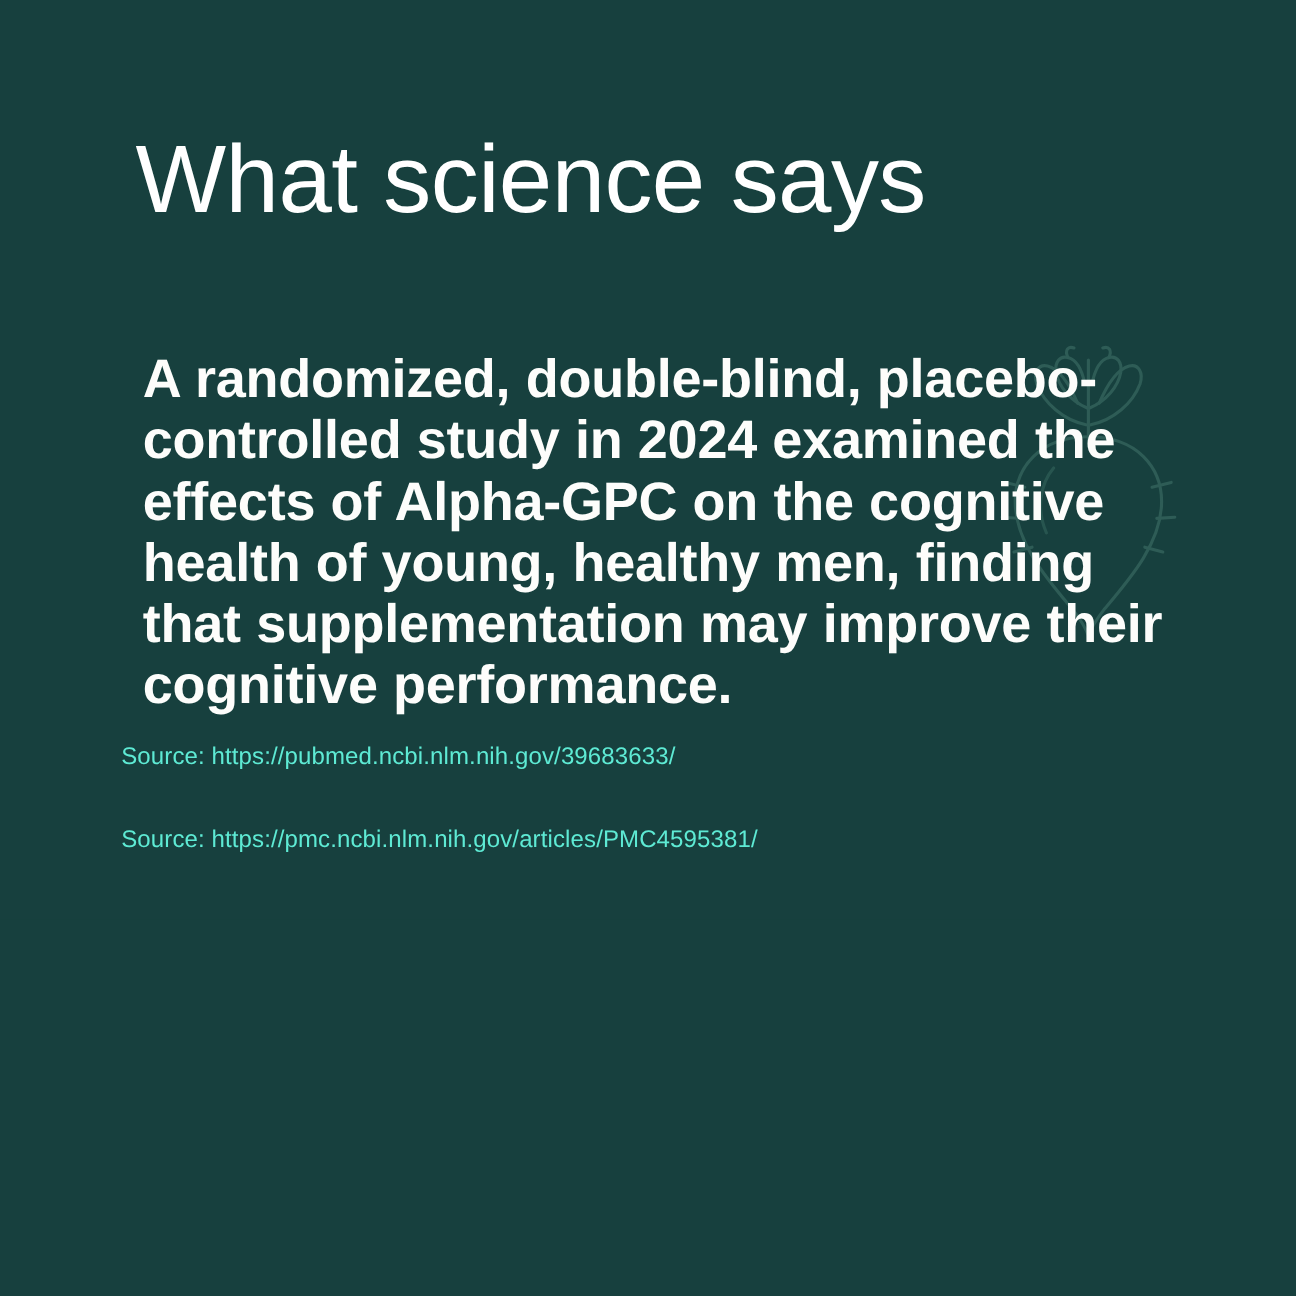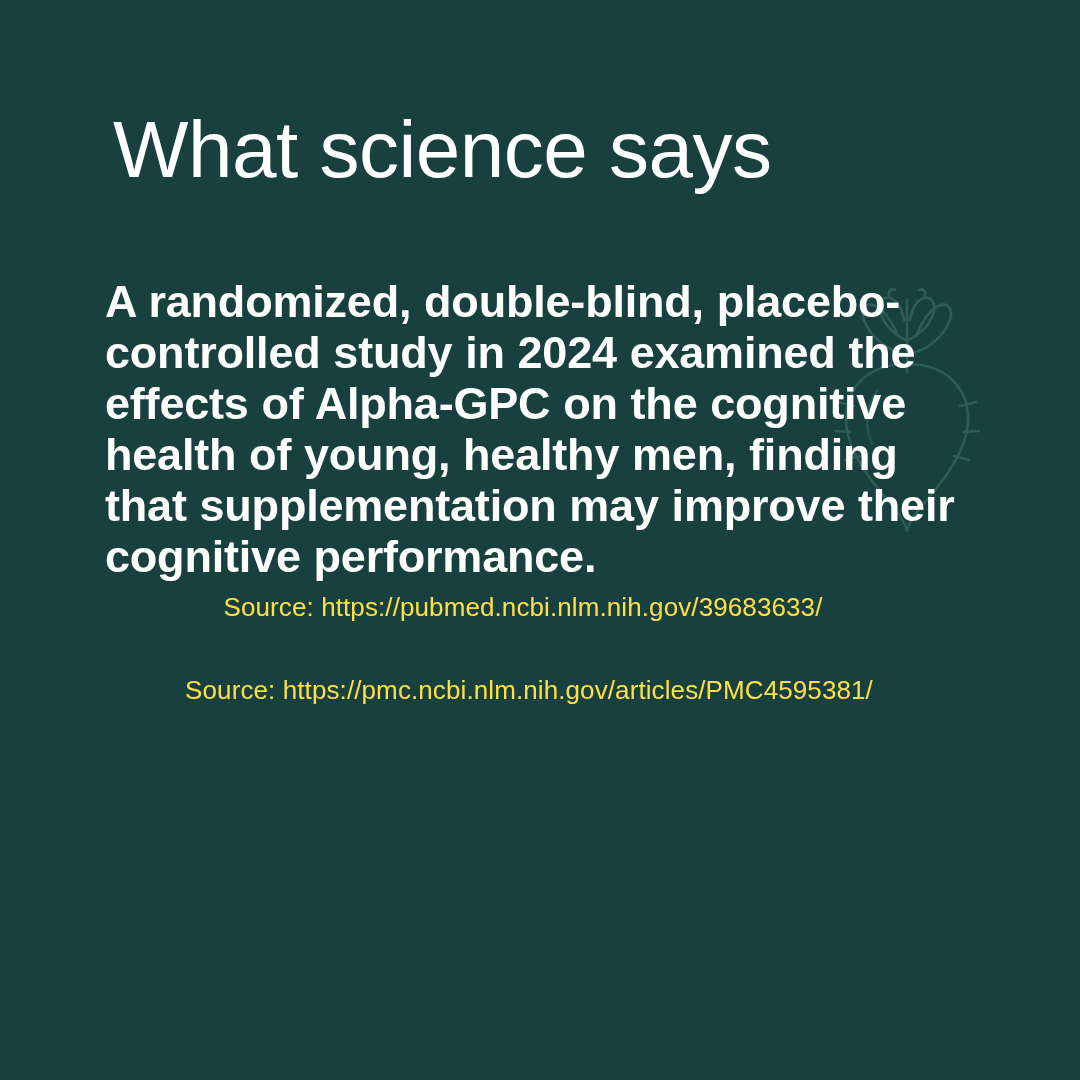--- a/index.html
+++ b/index.html
@@ -60,43 +60,43 @@
   .block {
     position: absolute;
     left: 101px;
     width: 886px;
     z-index: 2;
   }
   .block-one { top: 272px; }
   .block-two { top: 663px; }
 
   .body-text {
-    margin: 4px;
+    margin: 18px;
     font-size: 45px;
     line-height: 51px;
     font-weight: 700;
     letter-spacing: -0.2px;
     color: #FDFDFB;
     word-spacing: 0.5px;
   }
 
   .source-line {
     margin: 8px 0 0 0;
     padding-right: 42px;
-    text-align: center;
-    font-size: 26px;
+    text-align: left;
+    font-size: 20px;
     line-height: 34px;
     font-weight: 300;
     letter-spacing: 0.1px;
-    color: #fde047;
+    color: #5eead4;
     white-space: nowrap;
   }
   .block-two .source-line {
     padding-right: 30px;
-    margin-top: 10px;
+    margin-top: 20px;
   }
 </style>
 </head>
 <body>
 
 <div class="canvas">
 
   <div class="watermark">
     <svg viewBox="0 0 150 246" fill="none" xmlns="http://www.w3.org/2000/svg" stroke="#2E5C56" stroke-width="2.6" stroke-linecap="round" stroke-linejoin="round">
 

